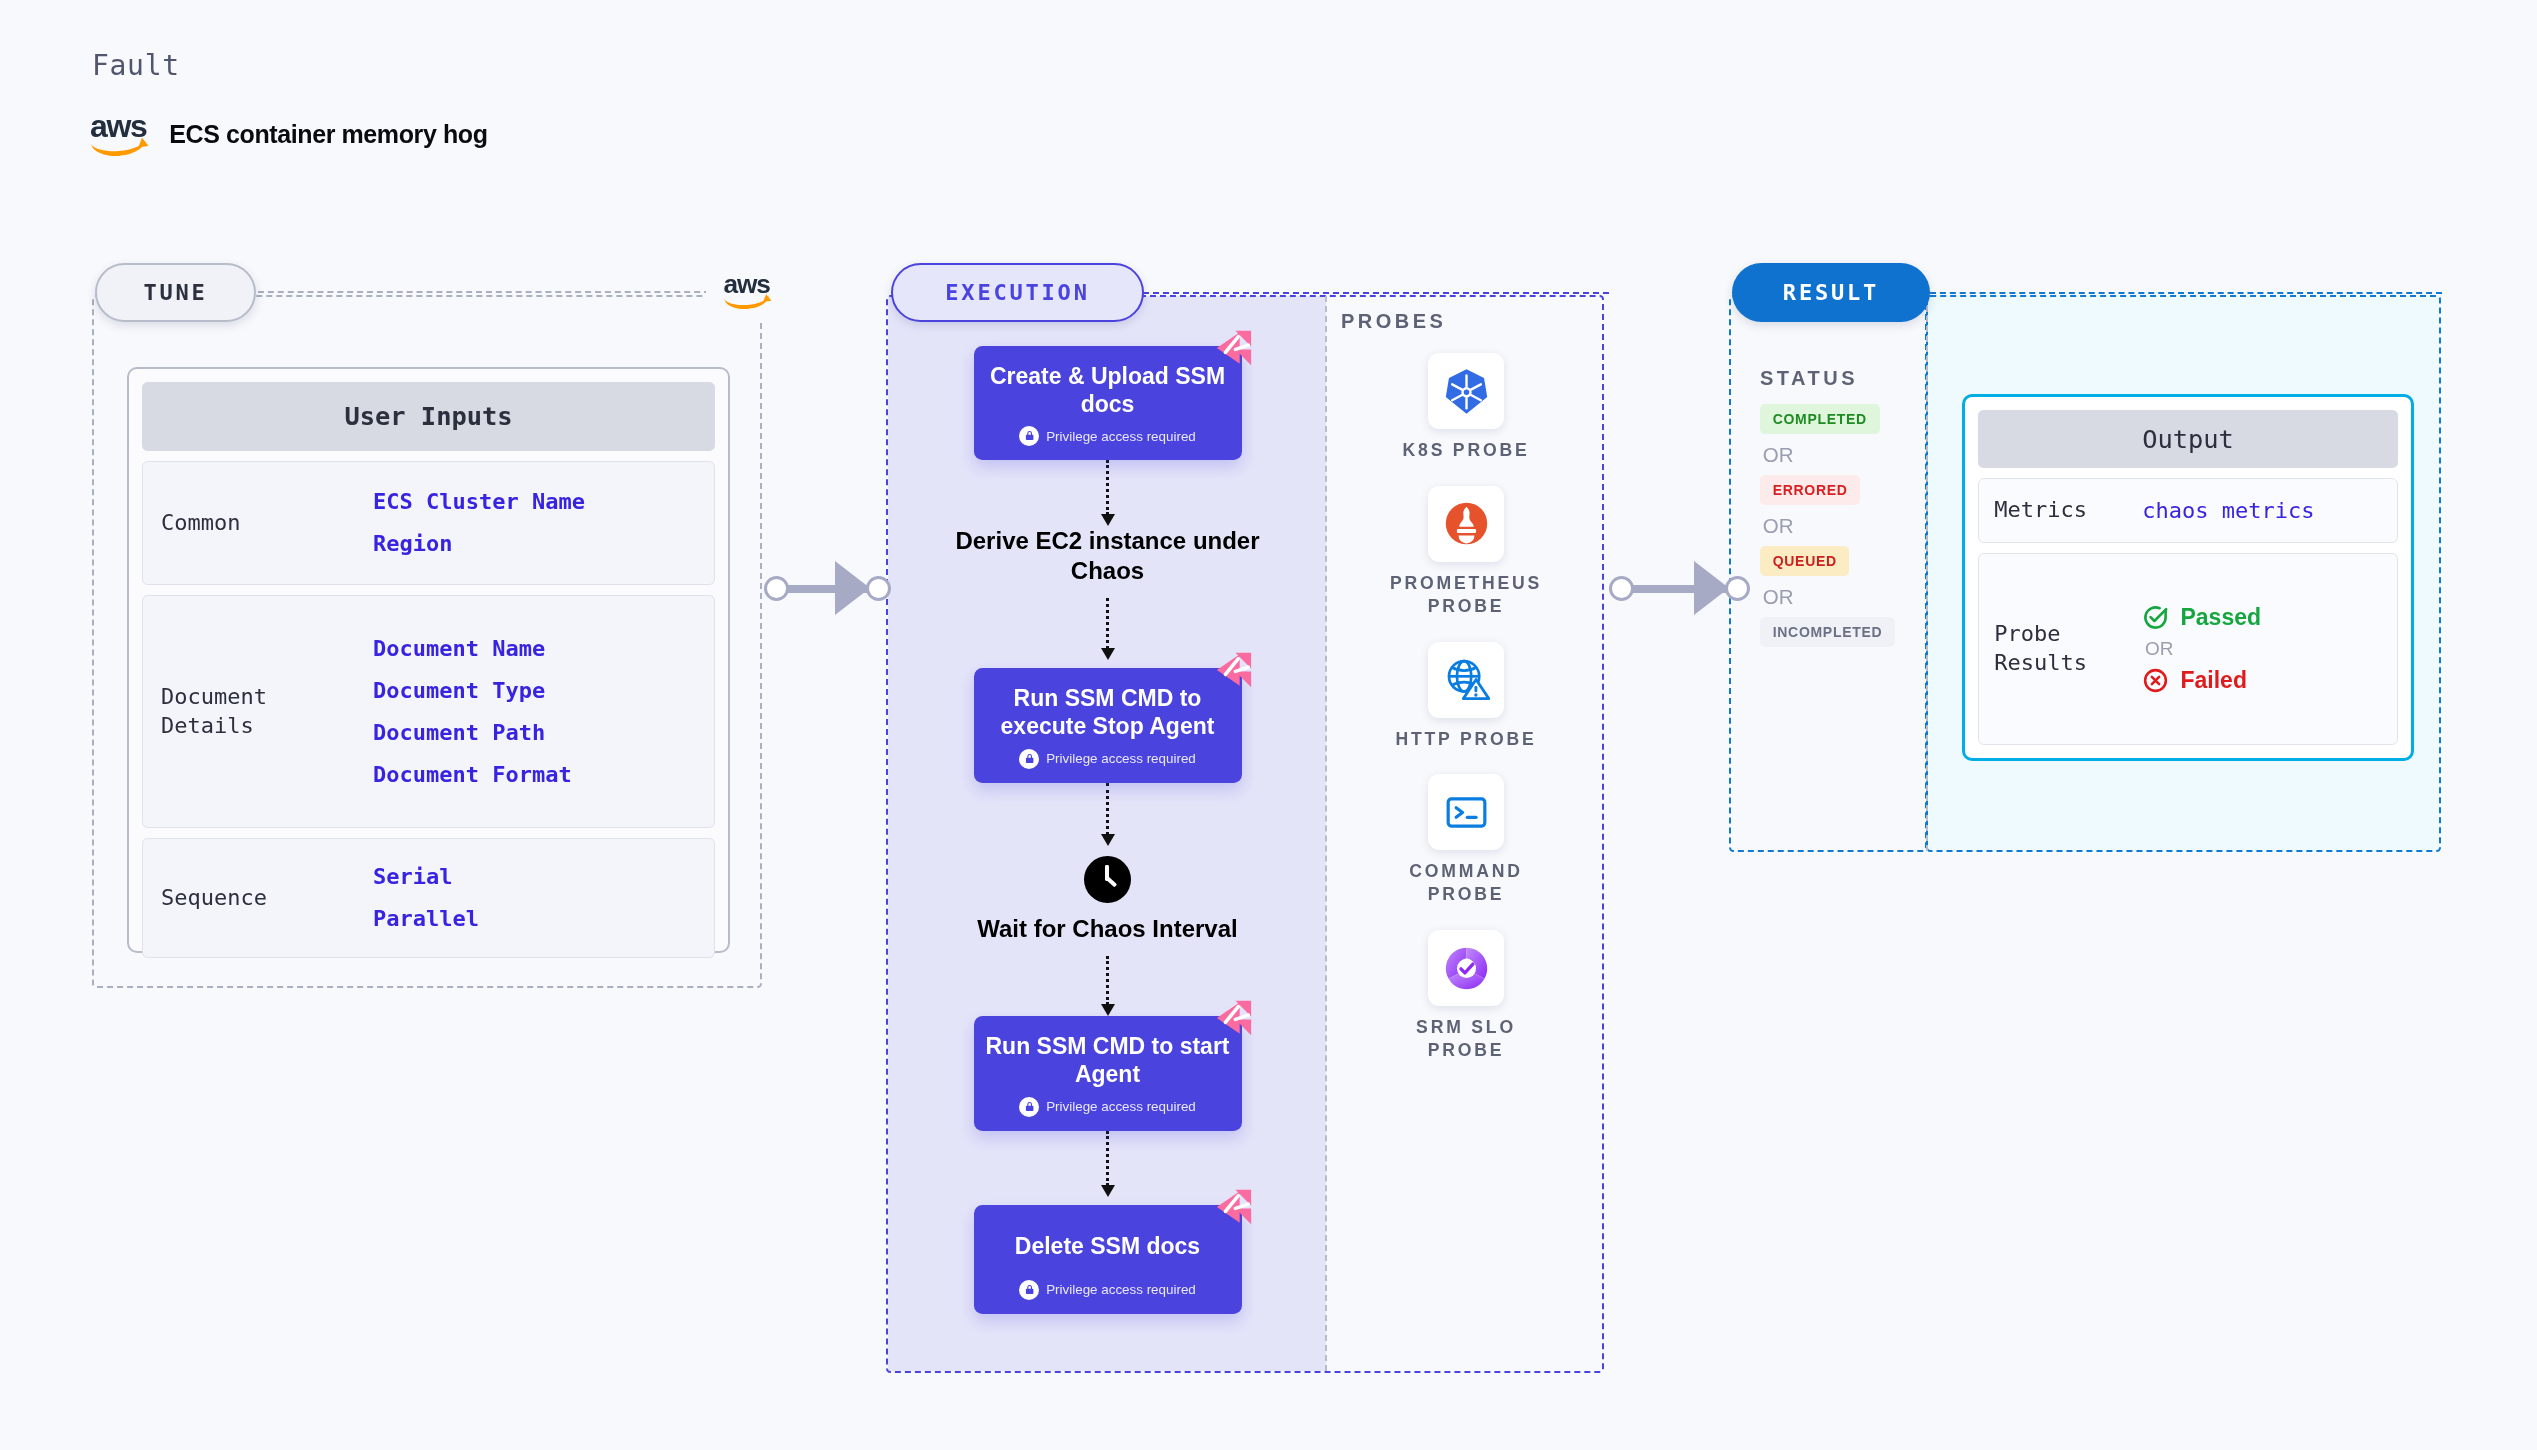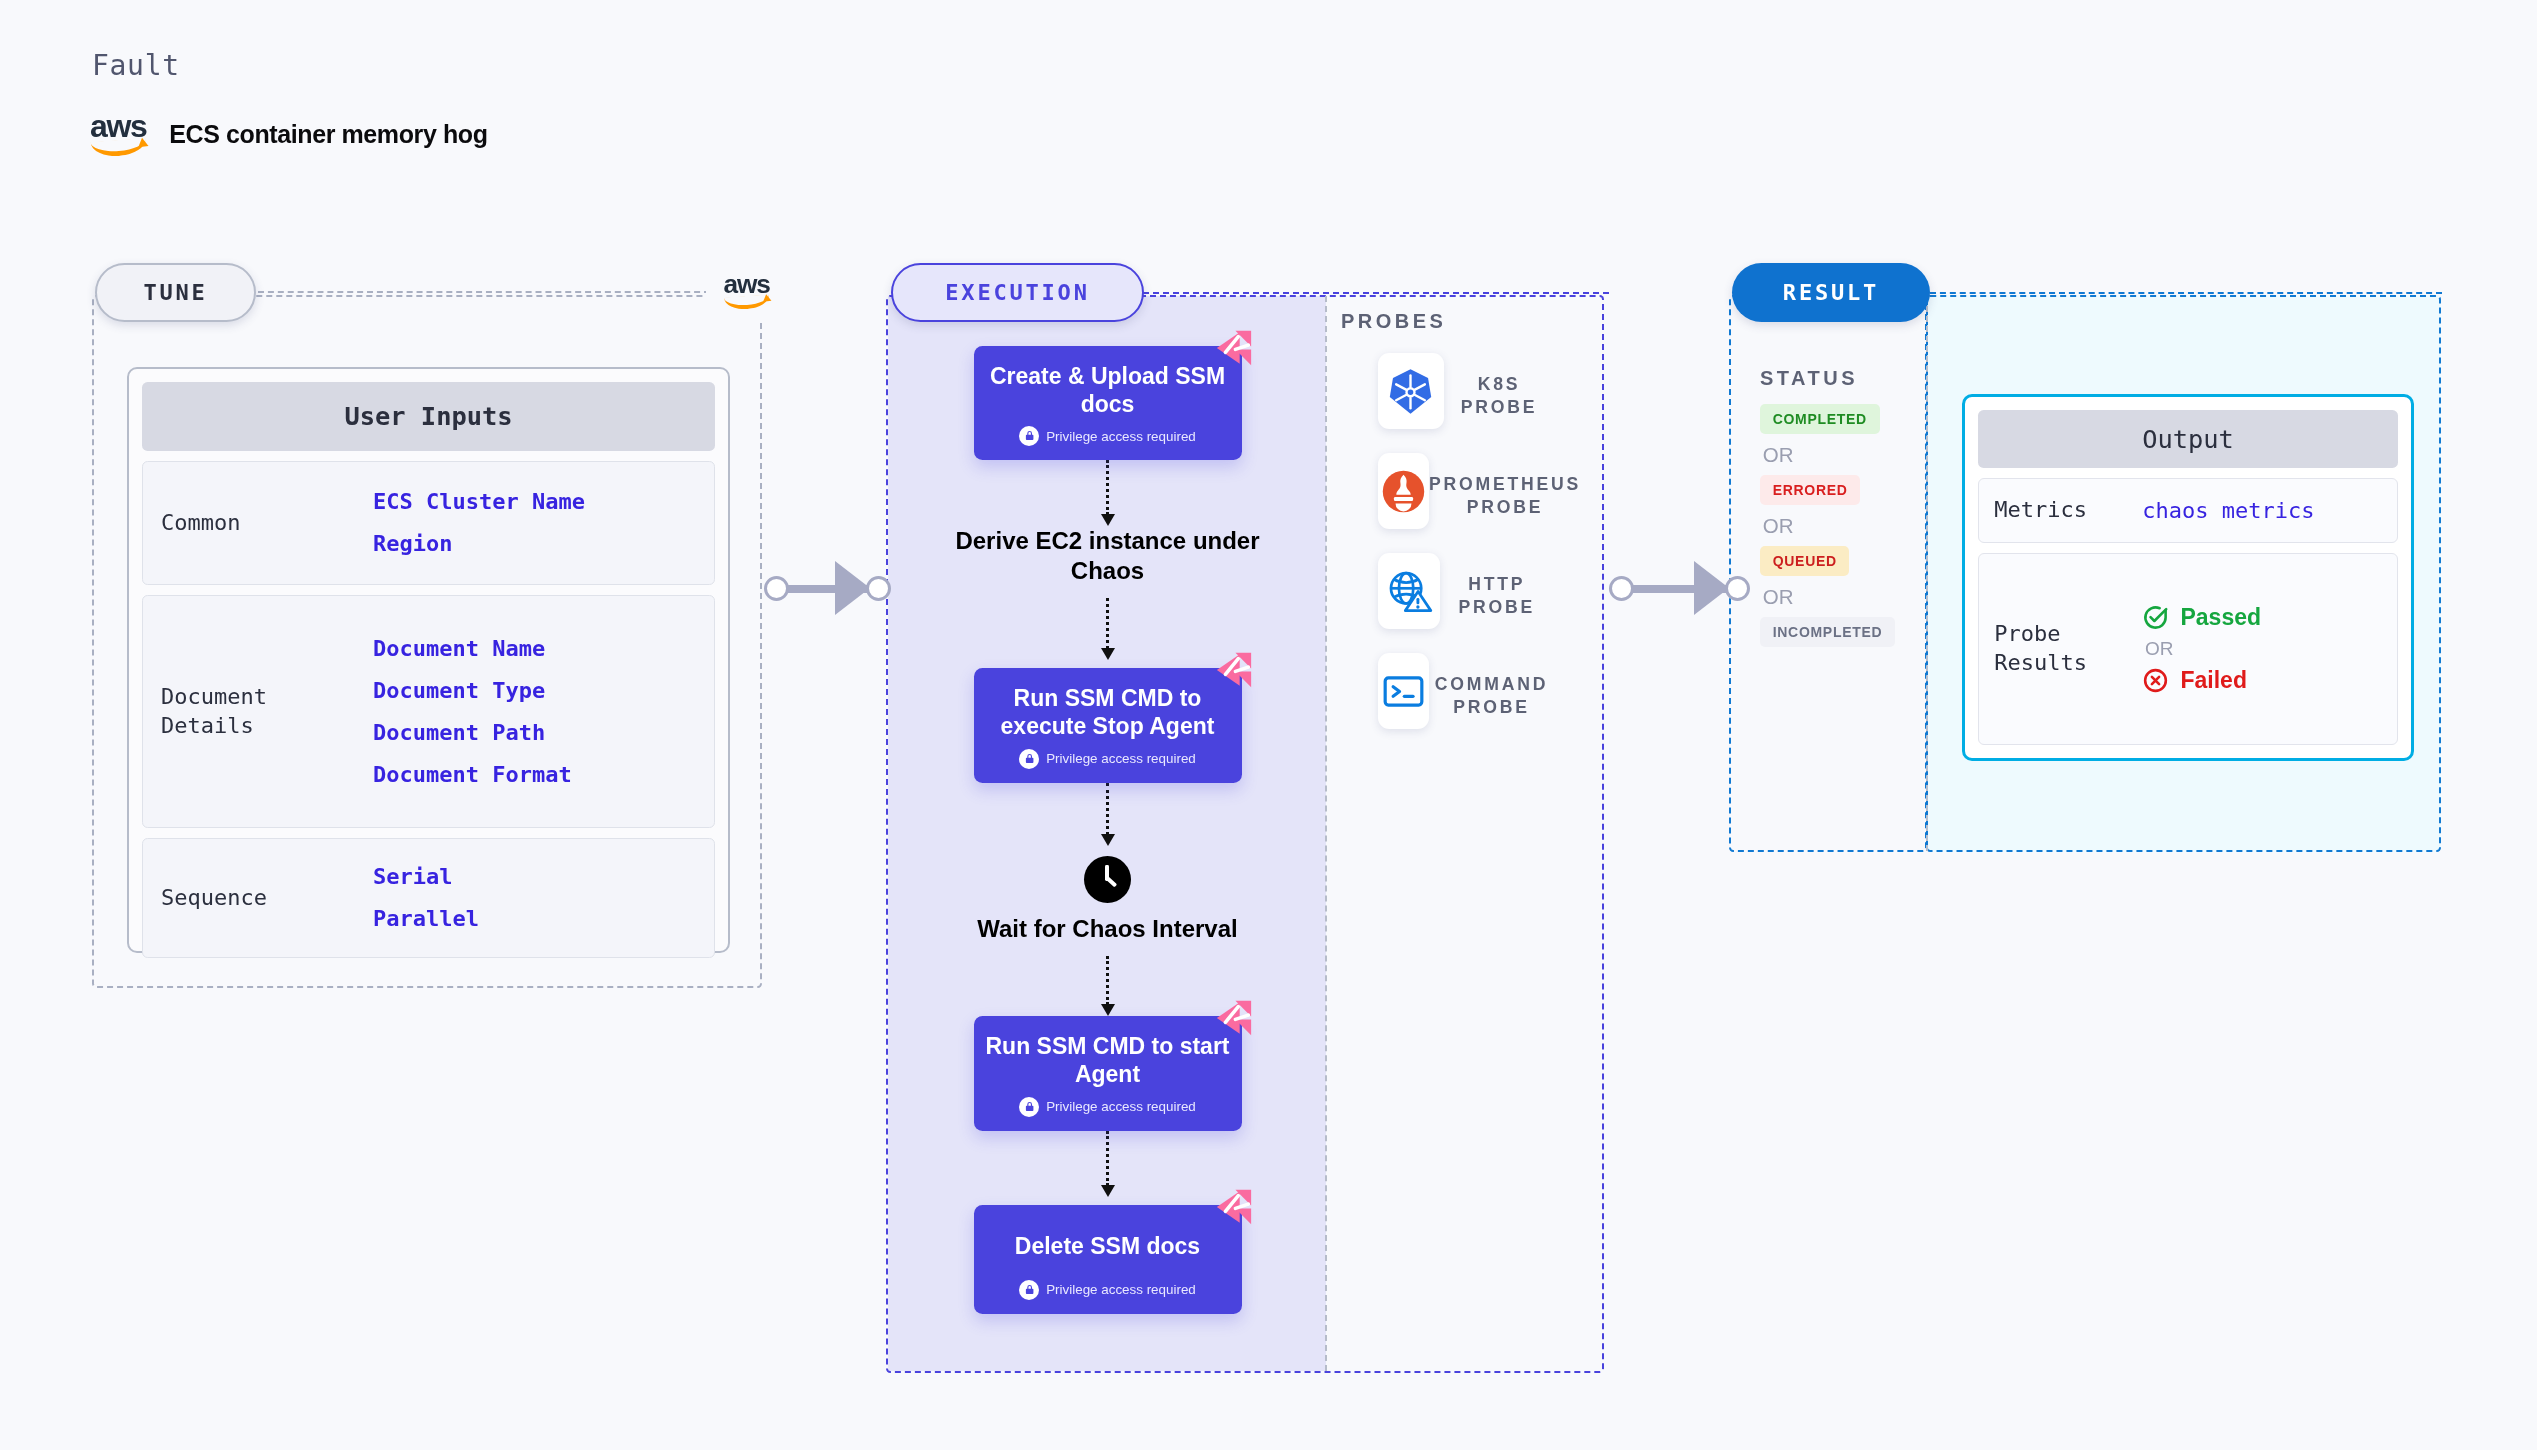--- a/index.html
+++ b/index.html
@@ -193,21 +193,21 @@
   .arrow-v .a-head {
     border-left: 7.8px solid transparent; border-right: 7.8px solid transparent;
     border-top: 12px solid #101010; margin-top: -0.7px;
   }
 
   
   .probe-col {
     position: absolute; left: 1353px; top: 353px; width: 226px;
     display: flex; flex-direction: column; align-items: center; gap: 24px;
   }
-  .probe { display: flex; flex-direction: row; align-items: center; width: 176px; }
+  .probe { display: flex; flex-direction: column; align-items: center; width: 176px; }
   .probe-tile {
     width: 76px; height: 76px; border-radius: 11.3px; background: #ffffff;
     box-shadow: 0 2.8px 8.5px rgba(60,70,120,.13);
     display: flex; align-items: center; justify-content: center;
   }
   .probe-name {
     margin-top: 10px; text-align: center; font-size: 17.6px; font-weight: bold;
     color: #5d6275; letter-spacing: 2.8px; line-height: 1.3;
   }
 
@@ -516,20 +516,38 @@
       <div class="probe-tile">
         <svg width="51" height="51" viewBox="0 0 64 64">
           <rect x="9" y="15" width="46" height="34" rx="4" fill="none" stroke="#0a7de0" stroke-width="4"></rect>
           <path d="M19 26 l8 6 -8 6" fill="none" stroke="#0a7de0" stroke-width="4" stroke-linecap="round" stroke-linejoin="round"></path>
           <line x1="33" y1="38" x2="44" y2="38" stroke="#0a7de0" stroke-width="4" stroke-linecap="round"></line>
         </svg>
       </div>
       <div class="probe-name">COMMAND PROBE</div>
     </div>
 
+    <div class="probe">
+      <div class="probe-tile">
+        <svg width="51" height="51" viewBox="0 0 64 64">
+          <defs>
+            <linearGradient id="slog" x1="0" y1="0" x2="1" y2="1">
+              <stop offset="0%" stop-color="#c18bfb"></stop>
+                <stop offset="100%" stop-color="#8d2bf5"></stop>
+            </linearGradient>
+          </defs>
+          <path d="M32 6a26 26 0 00-22.5 39L23 37.5A13 13 0 0132 19z" fill="url(#slog)"></path>
+          <path d="M32 6a26 26 0 0122.5 39L41 37.5A13 13 0 0032 19z" fill="url(#slog)"></path>
+          <path d="M9.5 45a26 26 0 0045 0L41 37.5a13 13 0 01-18 0z" fill="url(#slog)"></path>
+          <circle cx="32" cy="32" r="12" fill="#ffffff"></circle>
+          <path d="M25 32.5l5 5 10-11" fill="none" stroke="#8d2bf5" stroke-width="4.2" stroke-linecap="round" stroke-linejoin="round"></path>
+        </svg>
+      </div>
+      <div class="probe-name">SRM SLO PROBE</div>
+    </div>
   </div>
 
   <div class="connector" id="conn-2">
     <div class="c-line"></div>
       <div class="c-head"></div>
     <div class="c-dot left"></div>
       <div class="c-dot right"></div>
   </div>
 
   <div class="dashed-box" id="result-right-box"></div>

